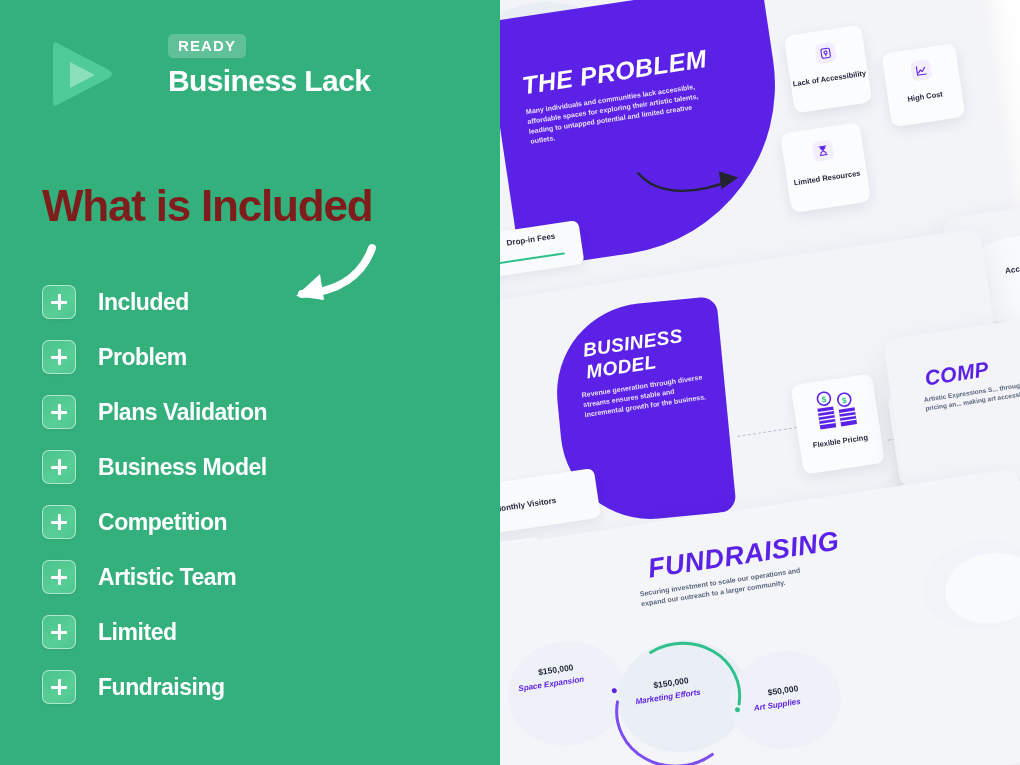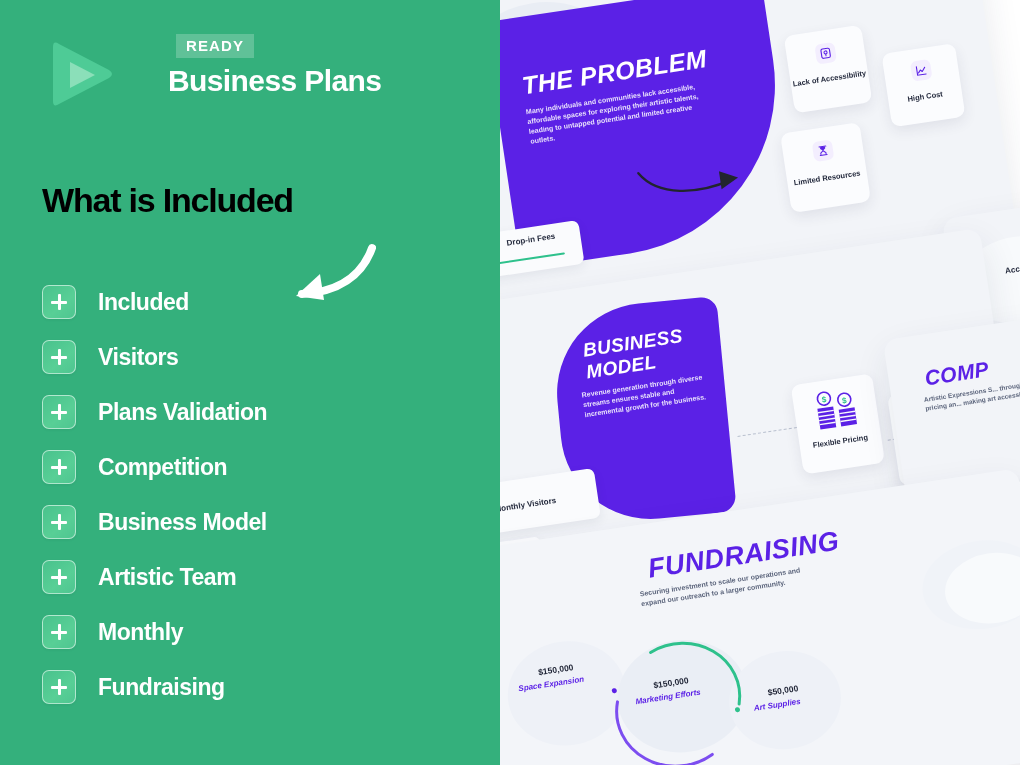--- a/index.html
+++ b/index.html
@@ -26,39 +26,38 @@
     width: 70px; height: 72px;
   }
   .brand-text { position: absolute; left: 122px; top: 0px; }
   .ready-badge {
     display: inline-block;
     background: rgba(255,255,255,0.22);
     color: #ffffff;
     font-size: 15px; font-weight: bold;
     letter-spacing: 1.1px;
     padding: 4px 10px 4px 10px;
-    border-radius: 0;
+    border-radius: 5px;
     line-height: 1.05;
-    margin-left: 8px;
   }
   .brand-title {
     margin-top: 7px;
     color: #ffffff;
     font-size: 30px;
     font-weight: bold;
     letter-spacing: -0.6px;
     line-height: 1.05;
     white-space: nowrap;
   }
 
   
   .headline {
     position: absolute; left: 42px; top: 183px;
-    color: #000000;
-    font-size: 34px;
+    color: #7f1d1d;
+    font-size: 44px;
     font-weight: bold;
     letter-spacing: -1.2px;
     line-height: 1.05;
     white-space: nowrap;
   }
 
   
   .arrow-svg { position: absolute; left: 276px; top: 242px; }
 
   
@@ -193,61 +192,61 @@
 
     <div class="logo-row">
       <div class="play-mark">
         <svg width="70" height="72" viewBox="0 0 70 72">
           <path d="M7 9 Q7 2 13 6 L63 32 Q69 36 63 40 L13 66 Q7 70 7 63 Z" fill="#4ecb96"></path>
           <path d="M24 24 L49 37 L24 50 Z" fill="#8bdfb9"></path>
         </svg>
       </div>
       <div class="brand-text">
         <span class="ready-badge">READY</span>
-        <div class="brand-title">Business Plans</div>
+        <div class="brand-title">Business Lack</div>
       </div>
     </div>
 
     <div class="headline">What is Included</div>
 
     <div class="arrow-svg">
       <svg width="100" height="62" viewBox="0 0 100 62">
         <path d="M96 6 C86 34 62 50 26 52" stroke="#ffffff" stroke-width="8" fill="none" stroke-linecap="round"></path>
         <path d="M44 32 L20 54 L48 58 Z" fill="#ffffff"></path>
       </svg>
     </div>
 
     <div class="feature-list">
       <div class="feature-item">
         <span class="plus-box"></span>
         <span class="feature-label">Included</span>
       </div>
       <div class="feature-item">
         <span class="plus-box"></span>
-        <span class="feature-label">Visitors</span>
+        <span class="feature-label">Problem</span>
       </div>
       <div class="feature-item">
         <span class="plus-box"></span>
         <span class="feature-label">Plans Validation</span>
       </div>
       <div class="feature-item">
         <span class="plus-box"></span>
+        <span class="feature-label">Business Model</span>
+      </div>
+      <div class="feature-item">
+        <span class="plus-box"></span>
         <span class="feature-label">Competition</span>
       </div>
       <div class="feature-item">
         <span class="plus-box"></span>
-        <span class="feature-label">Business Model</span>
-      </div>
-      <div class="feature-item">
-        <span class="plus-box"></span>
         <span class="feature-label">Artistic Team</span>
       </div>
       <div class="feature-item">
         <span class="plus-box"></span>
-        <span class="feature-label">Monthly</span>
+        <span class="feature-label">Limited</span>
       </div>
       <div class="feature-item">
         <span class="plus-box"></span>
         <span class="feature-label">Fundraising</span>
       </div>
     </div>
   </div>
 
   <div class="right-area">
 

